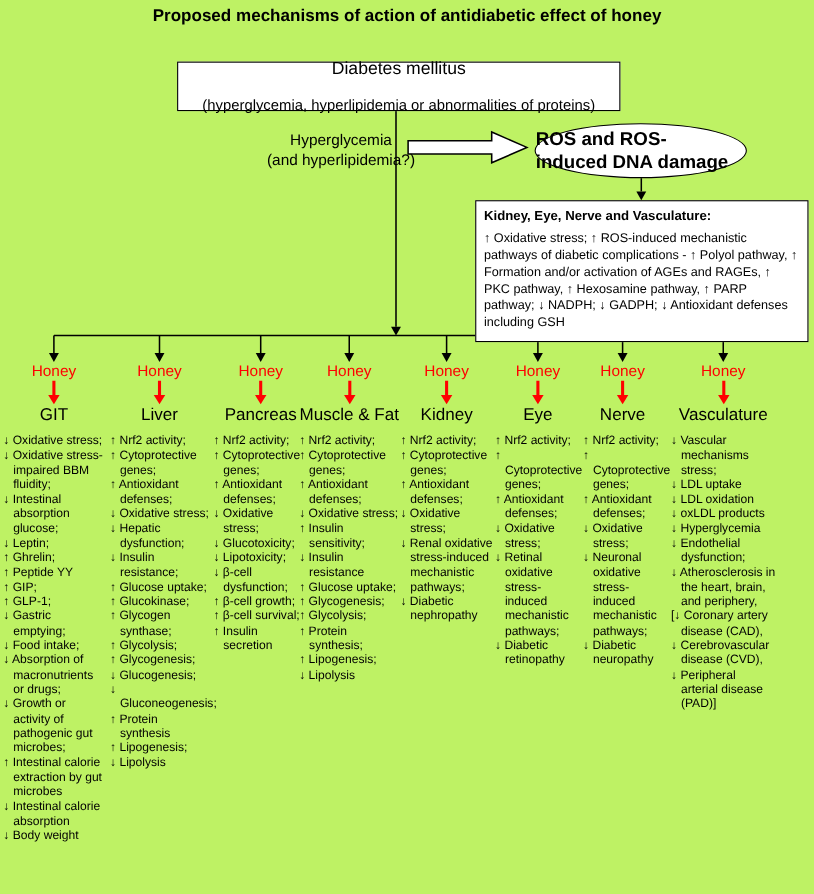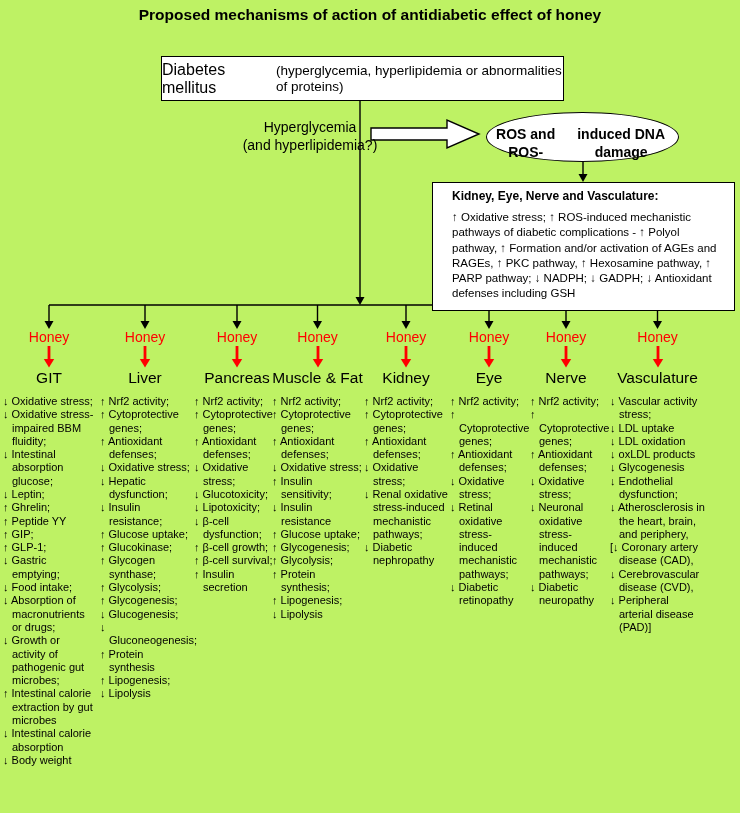--- a/index.html
+++ b/index.html
@@ -8,36 +8,36 @@
     font-family:Liberation Sans, sans-serif;overflow:hidden;
   }
   .overlay{position:absolute;left:0;top:0;pointer-events:none;}
   .page-title{
     position:absolute;top:6px;left:0;right:0;margin:0;text-align:center;
     font-size:15.5px;font-weight:bold;
   }
   .box{position:absolute;border:1.3px solid #000;box-sizing:border-box;background:#fff;}
   .diabetes-box{
     left:161px;top:56px;width:403px;height:45px;
-    display:flex;flex-direction:row;align-items:center;justify-content:center;gap:16px;
+    display:flex;flex-direction:column;align-items:center;justify-content:center;gap:16px;
   }
   .diabetes-line1{font-size:16px;line-height:1.1;}
   .diabetes-line2{font-size:13.5px;line-height:1.15;}
   .hyper-label{
     position:absolute;left:210px;top:118px;width:200px;text-align:center;
     font-size:14px;line-height:1.3;
   }
   .ros-ellipse{
     position:absolute;left:486px;top:112px;width:193px;height:50px;
     border:1.5px solid #000;border-radius:50%;box-sizing:border-box;background:#fff;
-    display:flex;flex-direction:row;align-items:flex-end;justify-content:center;
-    font-weight:bold;font-size:14px;line-height:1.25;text-align:center;
+    display:flex;flex-direction:column;align-items:flex-start;justify-content:center;
+    font-weight:bold;font-size:17px;line-height:1.25;text-align:center;
   }
   .comp-box{
-    left:432px;top:182px;width:303px;min-height:112px;padding:6px 7px 8px 19px;
+    left:432px;top:182px;width:303px;min-height:112px;padding:6px 7px 8px 7px;
   }
   .comp-title{font-size:12px;font-weight:bold;margin:0 0 7px 0;}
   .comp-body{font-size:11.5px;line-height:1.33;}
   .column{position:absolute;top:329px;text-align:center;}
   .honey{font-size:14px;line-height:1.15;}
   .honey-arrow{display:block;margin:1px auto 0 auto;}
   .organ{font-size:15.5px;margin-top:1px;white-space:nowrap;line-height:1.15;}
   .effects{
     list-style:none;margin:8px 0 0 0;padding:0;text-align:left;
     font-size:11px;line-height:1.21;
@@ -241,25 +241,25 @@
         </ul>
       </div>
       <div class="column" style="left: 610px; width: 95px;">
         <div class="honey" style="color: rgb(255, 0, 0);">Honey</div>
         <svg width="14" height="22" class="honey-arrow">
           <line x1="7" y1="0" x2="7" y2="14" stroke="#ff0000" stroke-width="2.8"></line>
           <polygon points="1.8,13 12.2,13 7,21.5" fill="#ff0000"></polygon>
         </svg>
         <div class="organ">Vasculature</div>
         <ul class="effects">
-          <li>↓ Vascular activity stress;</li>
+          <li>↓ Vascular mechanisms stress;</li>
           <li>↓ LDL uptake</li>
           <li>↓ LDL oxidation</li>
           <li>↓ oxLDL products</li>
-          <li>↓ Glycogenesis</li>
+          <li>↓ Hyperglycemia</li>
           <li>↓ Endothelial dysfunction;</li>
           <li>↓ Atherosclerosis in the heart, brain, and periphery,</li>
           <li>[↓ Coronary artery disease (CAD),</li>
           <li>↓ Cerebrovascular disease (CVD),</li>
           <li>↓ Peripheral arterial disease (PAD)]</li>
         </ul>
       </div>
     </div>
 
 </div>

